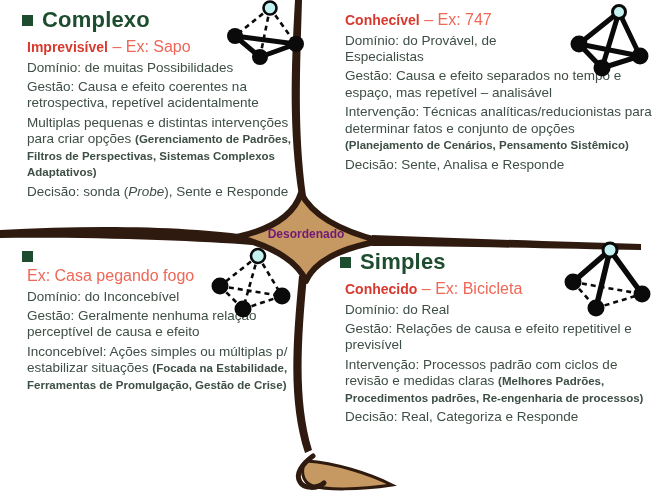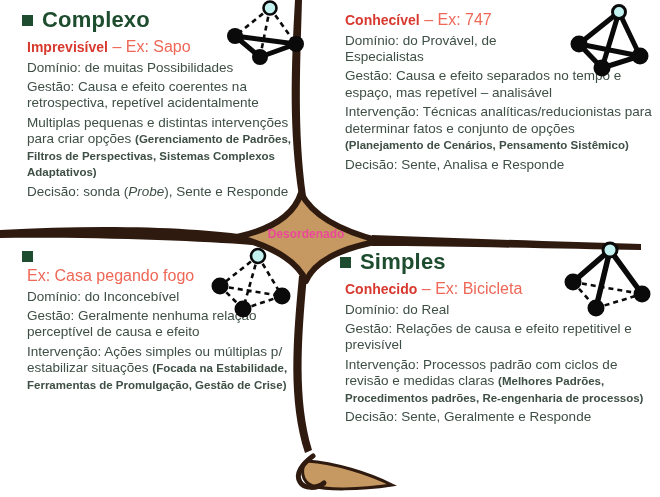--- a/index.html
+++ b/index.html
@@ -18,21 +18,21 @@
   .sub-bold{font-weight:bold;color:#d8392e;font-size:14px;}
   .sub-rest{color:#ee6757;font-size:16px;margin-top:7px;}
   .red{color:#e64d3f;}
   .dark{color:#3e4f45;}
   .green{color:#2fad67;}
   .paren{font-size:11.5px;font-weight:bold;}
   .it{font-style:italic;}
   .icon{position:absolute;z-index:2;}
   #center-label{
     position:absolute;z-index:3;left:256px;top:227px;width:100px;
-    text-align:center;font-size:12px;font-weight:600;color:#ec4899;
+    text-align:center;font-size:12px;font-weight:600;color:#701a75;
   }
 </style>
 </head>
 <body>
 
 <svg id="branches" width="660" height="497" viewBox="0 0 660 497">
 
   <path d="M0,230 C100,224 200,227 252,236 L252,245 C200,241 100,237 0,238 Z" fill="#2f1a10"></path>
 
   <path d="M295,0 C291,70 289,130 299,196 L306,196 C297,130 300,70 302,0 Z" fill="#2f1a10"></path>
@@ -74,35 +74,35 @@
 </div>
 
 <div class="q" style="left:22px;top:251px;width:278px;">
   <div class="q-head">
     <span class="bullet"></span>
   </div>
   <div class="q-body">
     <p><span class="sub-bold"></span><span class="sub-rest">Ex: Casa pegando fogo</span></p>
     <p class="dark" style="width:190px;">Domínio: do Inconcebível</p>
     <p class="red">Gestão: Geralmente nenhuma relação perceptível de causa e efeito</p>
-    <p class="dark"><span>Intervenção: Ações simples ou múltiplas p/ estabilizar situações </span><span class="paren">(Focada na Estabilidade, Ferramentas de Promulgação, Gestão de Crise)</span></p>
+    <p class="dark"><span>Inconcebível: Ações simples ou múltiplas p/ estabilizar situações </span><span class="paren">(Focada na Estabilidade, Ferramentas de Promulgação, Gestão de Crise)</span></p>
   </div>
 </div>
 
 <div class="q" style="left:340px;top:249px;width:316px;">
   <div class="q-head">
     <span class="bullet"></span>
     <span class="q-title">Simples</span>
   </div>
   <div class="q-body">
     <p><span class="sub-bold">Conhecido</span><span class="sub-rest"> – Ex: Bicicleta</span></p>
     <p class="dark" style="width:190px;">Domínio:  do Real</p>
     <p class="red">Gestão: Relações de causa e efeito repetitivel e previsível</p>
     <p class="dark"><span>Intervenção: Processos padrão com ciclos de revisão e medidas claras </span><span class="paren">(Melhores Padrões, Procedimentos padrões, Re-engenharia de processos)</span></p>
-    <p class="green"><span>Decisão: Sente, Geralmente e Responde</span><span class="it"></span><span></span></p>
+    <p class="green"><span>Decisão: Real, Categoriza e Responde</span><span class="it"></span><span></span></p>
   </div>
 </div>
 
 <svg class="icon" style="left:220px;top:0px;" width="92" height="66" viewBox="0 0 92 66">
   <g stroke="#0a0a0a" fill="none">
     <path d="M50,8 L15,36 M50,8 L40,57 M50,8 L76,44" stroke-width="2.6" stroke-dasharray="5,4"></path>
     <path d="M15,36 L40,57 L76,44 L15,36" stroke-width="5"></path>
   </g>
   <circle cx="15" cy="36" r="8" fill="#0a0a0a"></circle>
   <circle cx="40" cy="57" r="8" fill="#0a0a0a"></circle>

